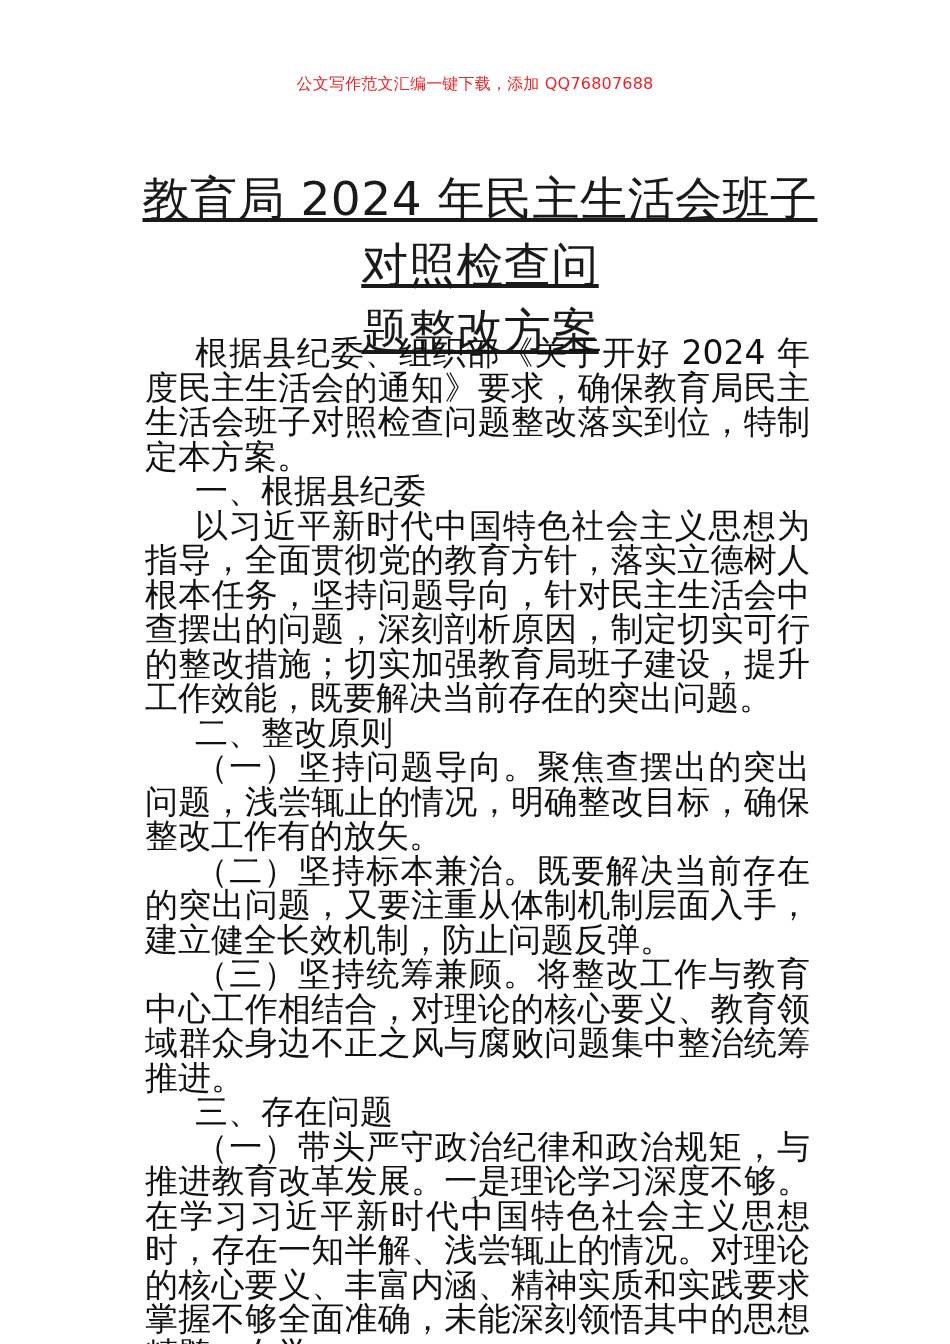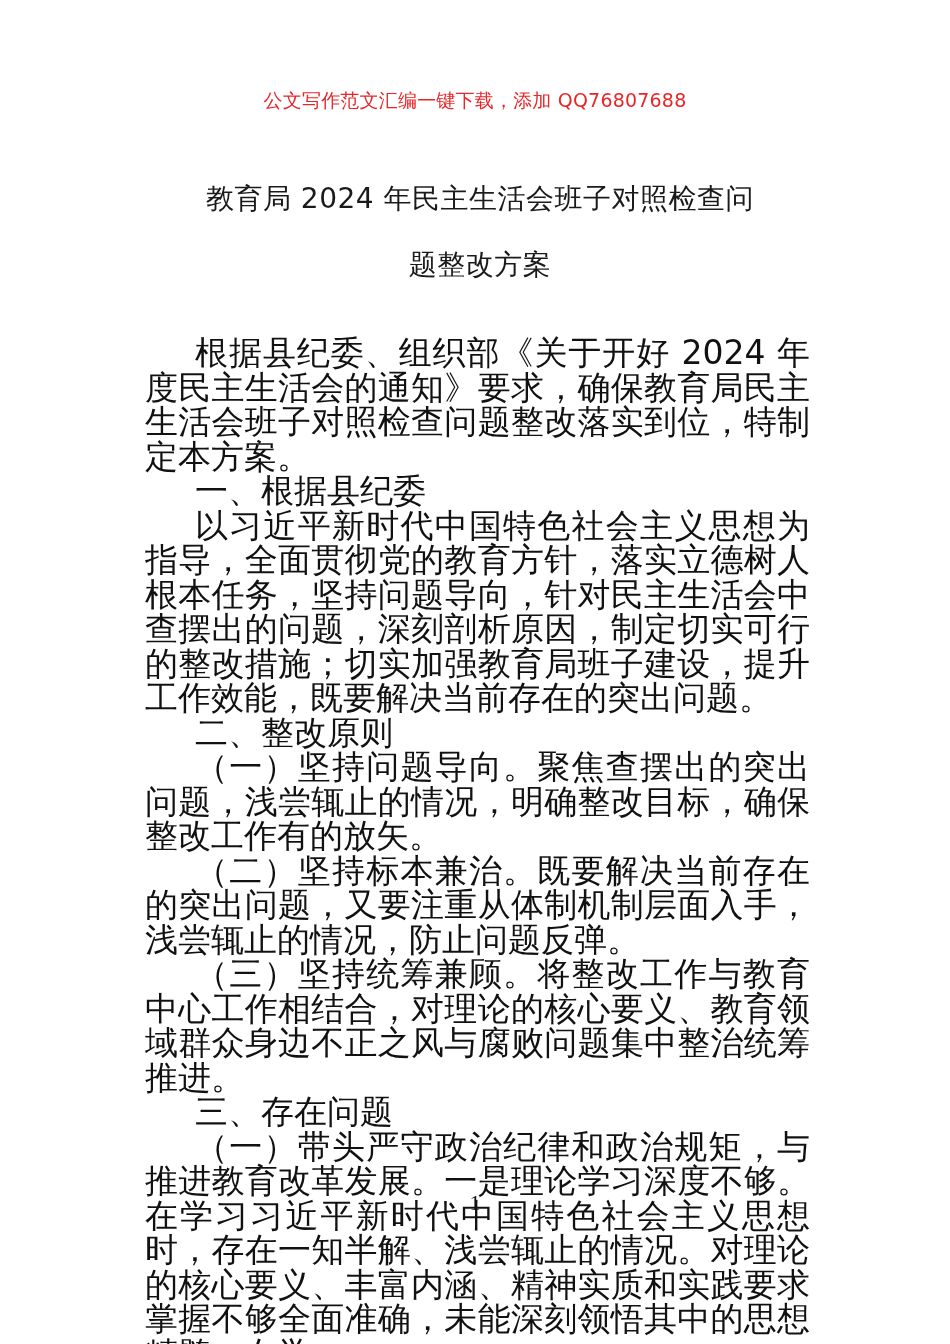--- a/index.html
+++ b/index.html
@@ -17,39 +17,40 @@
     }
     .page {
       position: absolute;
       left: 0; top: 0;
       width: 950px;
       height: 1344px;
       background: #ffffff;
     }
     .promo {
       position: absolute;
-      top: 88px;
+      top: 74px;
       left: 0;
       width: 950px;
       text-align: center;
-      font-size: 19px;
+      font-size: 16px;
       color: #e8262a;
       letter-spacing: 0.2px;
       white-space: nowrap;
     }
     .title {
       position: absolute;
       top: 166px;
       left: 140px;
       width: 680px;
       text-align: center;
-      font-size: 28px;
+      font-size: 47px;
       line-height: 66px;
       color: #1a1a1a;
       letter-spacing: 0.5px;
+      text-decoration: underline;
     }
     .body {
       position: absolute;
       top: 336px;
       left: 145px;
       width: 665px;
       font-size: 33px;
       line-height: 34.5px;
       color: #111111;
     }
@@ -86,21 +87,21 @@
     <div>教育局 2024 年民主生活会班子对照检查问</div>
     <div>题整改方案</div>
   </div>
 
   <div class="body">
     <p class="para">根据县纪委、组织部《关于开好 2024 年度民主生活会的通知》要求，确保教育局民主生活会班子对照检查问题整改落实到位，特制定本方案。</p>
     <p class="heading">一、根据县纪委</p>
     <p class="para">以习近平新时代中国特色社会主义思想为指导，全面贯彻党的教育方针，落实立德树人根本任务，坚持问题导向，针对民主生活会中查摆出的问题，深刻剖析原因，制定切实可行的整改措施；切实加强教育局班子建设，提升工作效能，既要解决当前存在的突出问题。</p>
     <p class="heading">二、整改原则</p>
     <p class="para">（一）坚持问题导向。聚焦查摆出的突出问题，浅尝辄止的情况，明确整改目标，确保整改工作有的放矢。</p>
-    <p class="para">（二）坚持标本兼治。既要解决当前存在的突出问题，又要注重从体制机制层面入手，浅尝辄止的情况，防止问题反弹。</p>
+    <p class="para">（二）坚持标本兼治。既要解决当前存在的突出问题，又要注重从体制机制层面入手，建立健全长效机制，防止问题反弹。</p>
     <p class="para">（三）坚持统筹兼顾。将整改工作与教育中心工作相结合，对理论的核心要义、教育领域群众身边不正之风与腐败问题集中整治统筹推进。</p>
     <p class="heading">三、存在问题</p>
     <p class="para">（一）带头严守政治纪律和政治规矩，与推进教育改革发展。一是理论学习深度不够。在学习习近平新时代中国特色社会主义思想时，存在一知半解、浅尝辄止的情况。对理论的核心要义、丰富内涵、精神实质和实践要求掌握不够全面准确，未能深刻领悟其中的思想精髓。在学</p>
   </div>
 
   <div class="pagenum">1</div>
 
 </div>
 
 </body></html>

